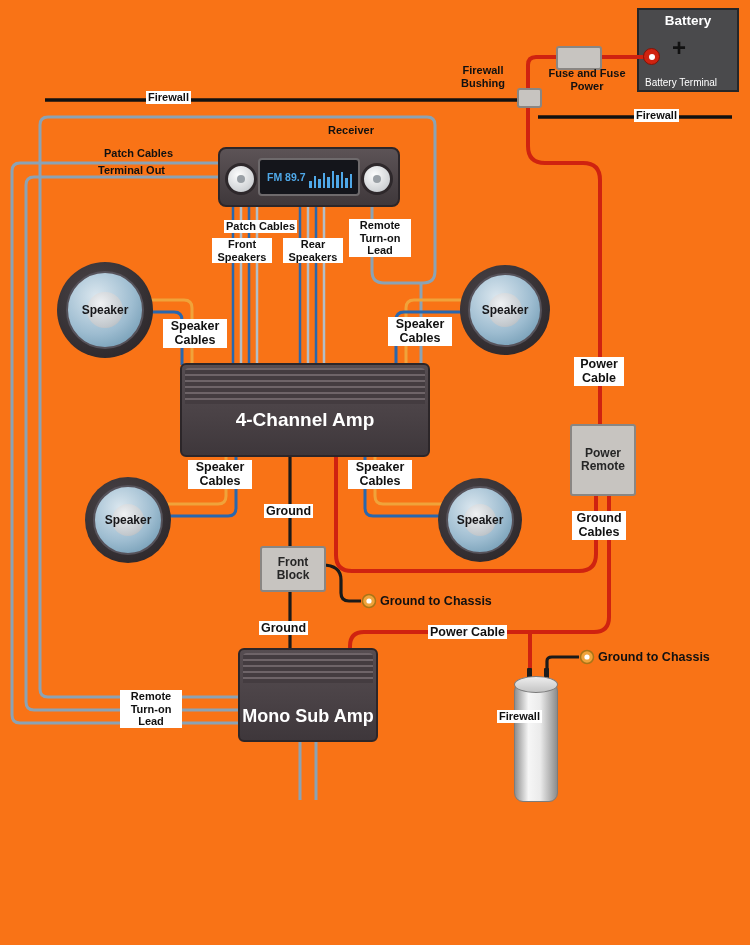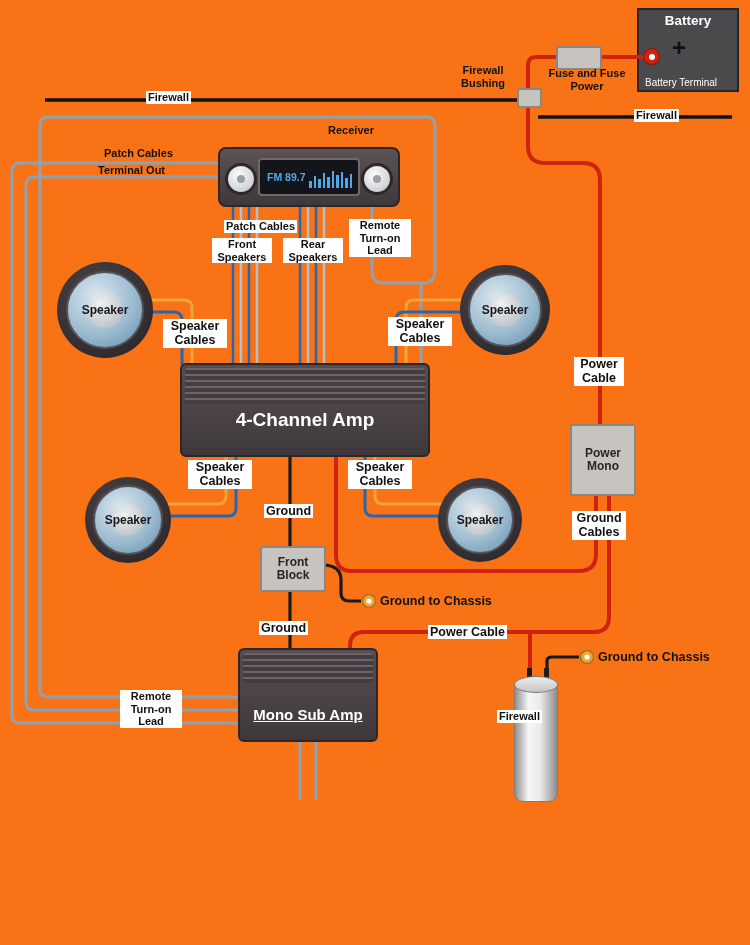--- a/index.html
+++ b/index.html
@@ -150,25 +150,25 @@
     </div>
   </div>
 
   <div class="amp" style="left:180px;top:363px;width:250px;height:94px;">
     <div class="fins" style="height:36px;"></div>
     <div class="amp-label" style="top:44px;font-size:19px;">4-Channel Amp</div>
   </div>
 
   <div class="amp" style="left:238px;top:648px;width:140px;height:94px;">
     <div class="fins" style="height:30px;"></div>
-    <div class="amp-label" style="top:56px;font-size:15px;text-decoration:underline;">Mono Sub Amp</div>
+    <div class="amp-label" style="top:56px;font-size:18px;">Mono Sub Amp</div>
   </div>
 
   <div class="gray-box" style="left:570px;top:424px;width:62px;height:68px;">
-    <span>Power Mono</span>
+    <span>Power Remote</span>
   </div>
   <div class="gray-box" style="left:260px;top:546px;width:62px;height:42px;">
     <span>Front Block</span>
   </div>
 
   <div class="speaker" style="left:57px;top:262px;width:96px;height:96px;">
     <div class="cone"></div>
     <div class="dustcap"></div>
     <div class="spk-label">Speaker</div>
   </div>

